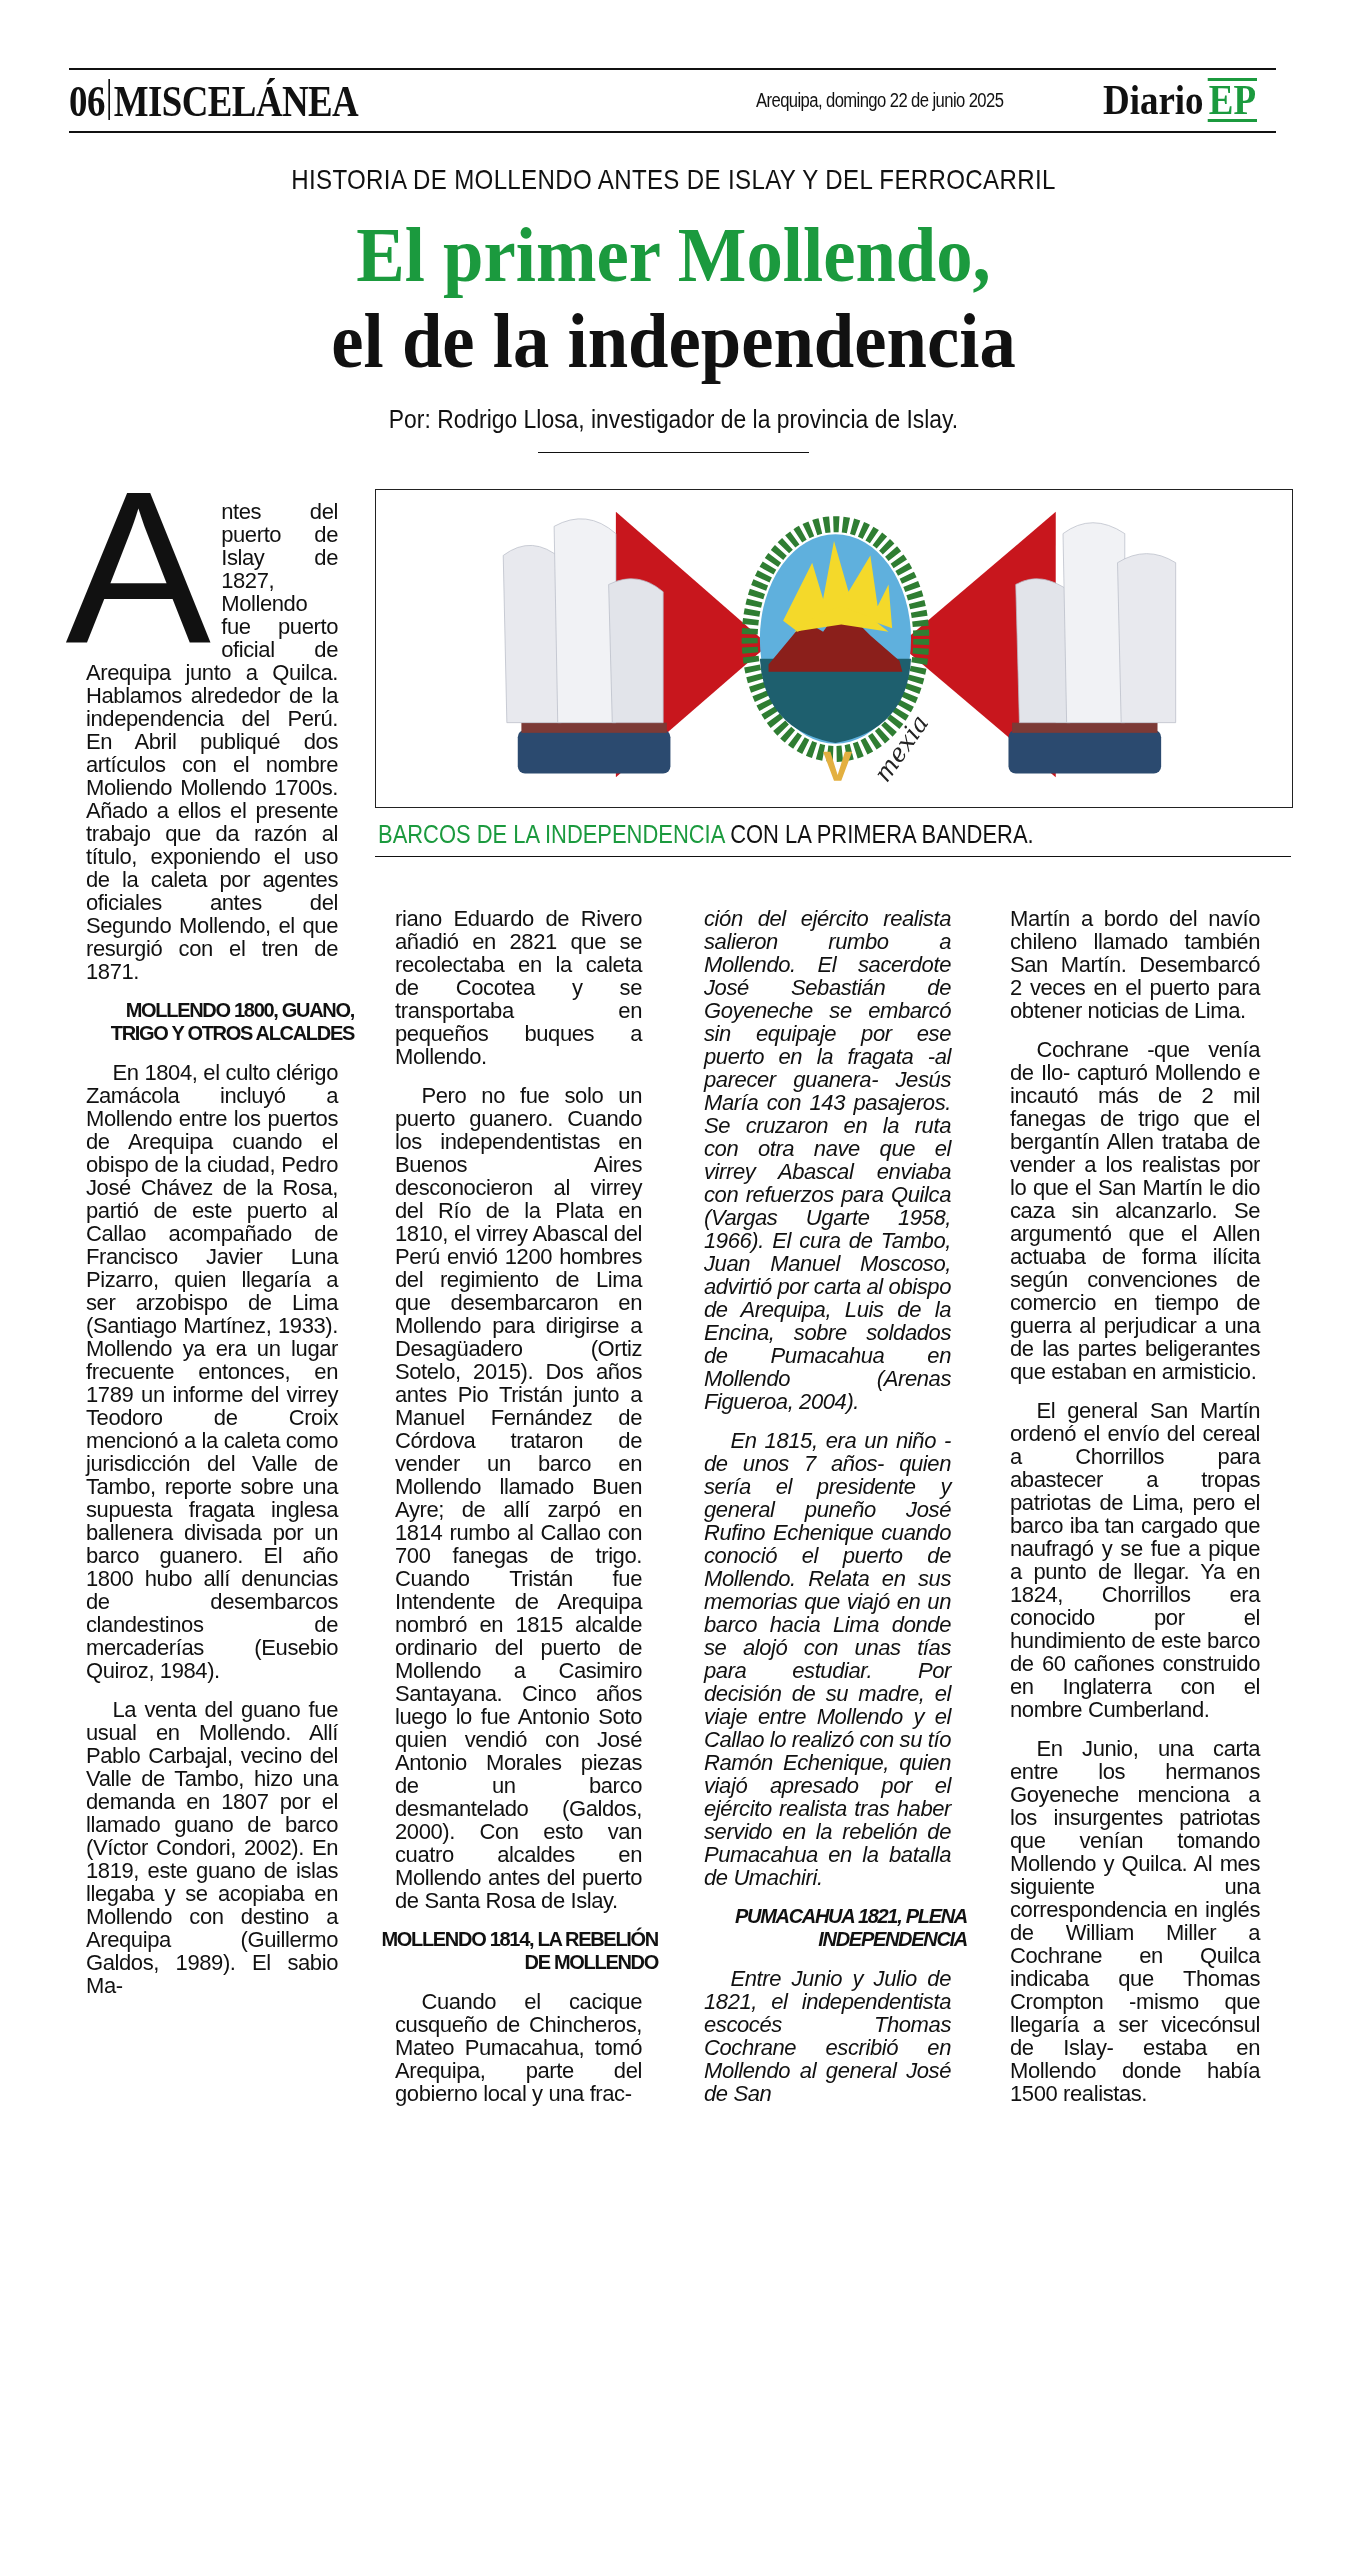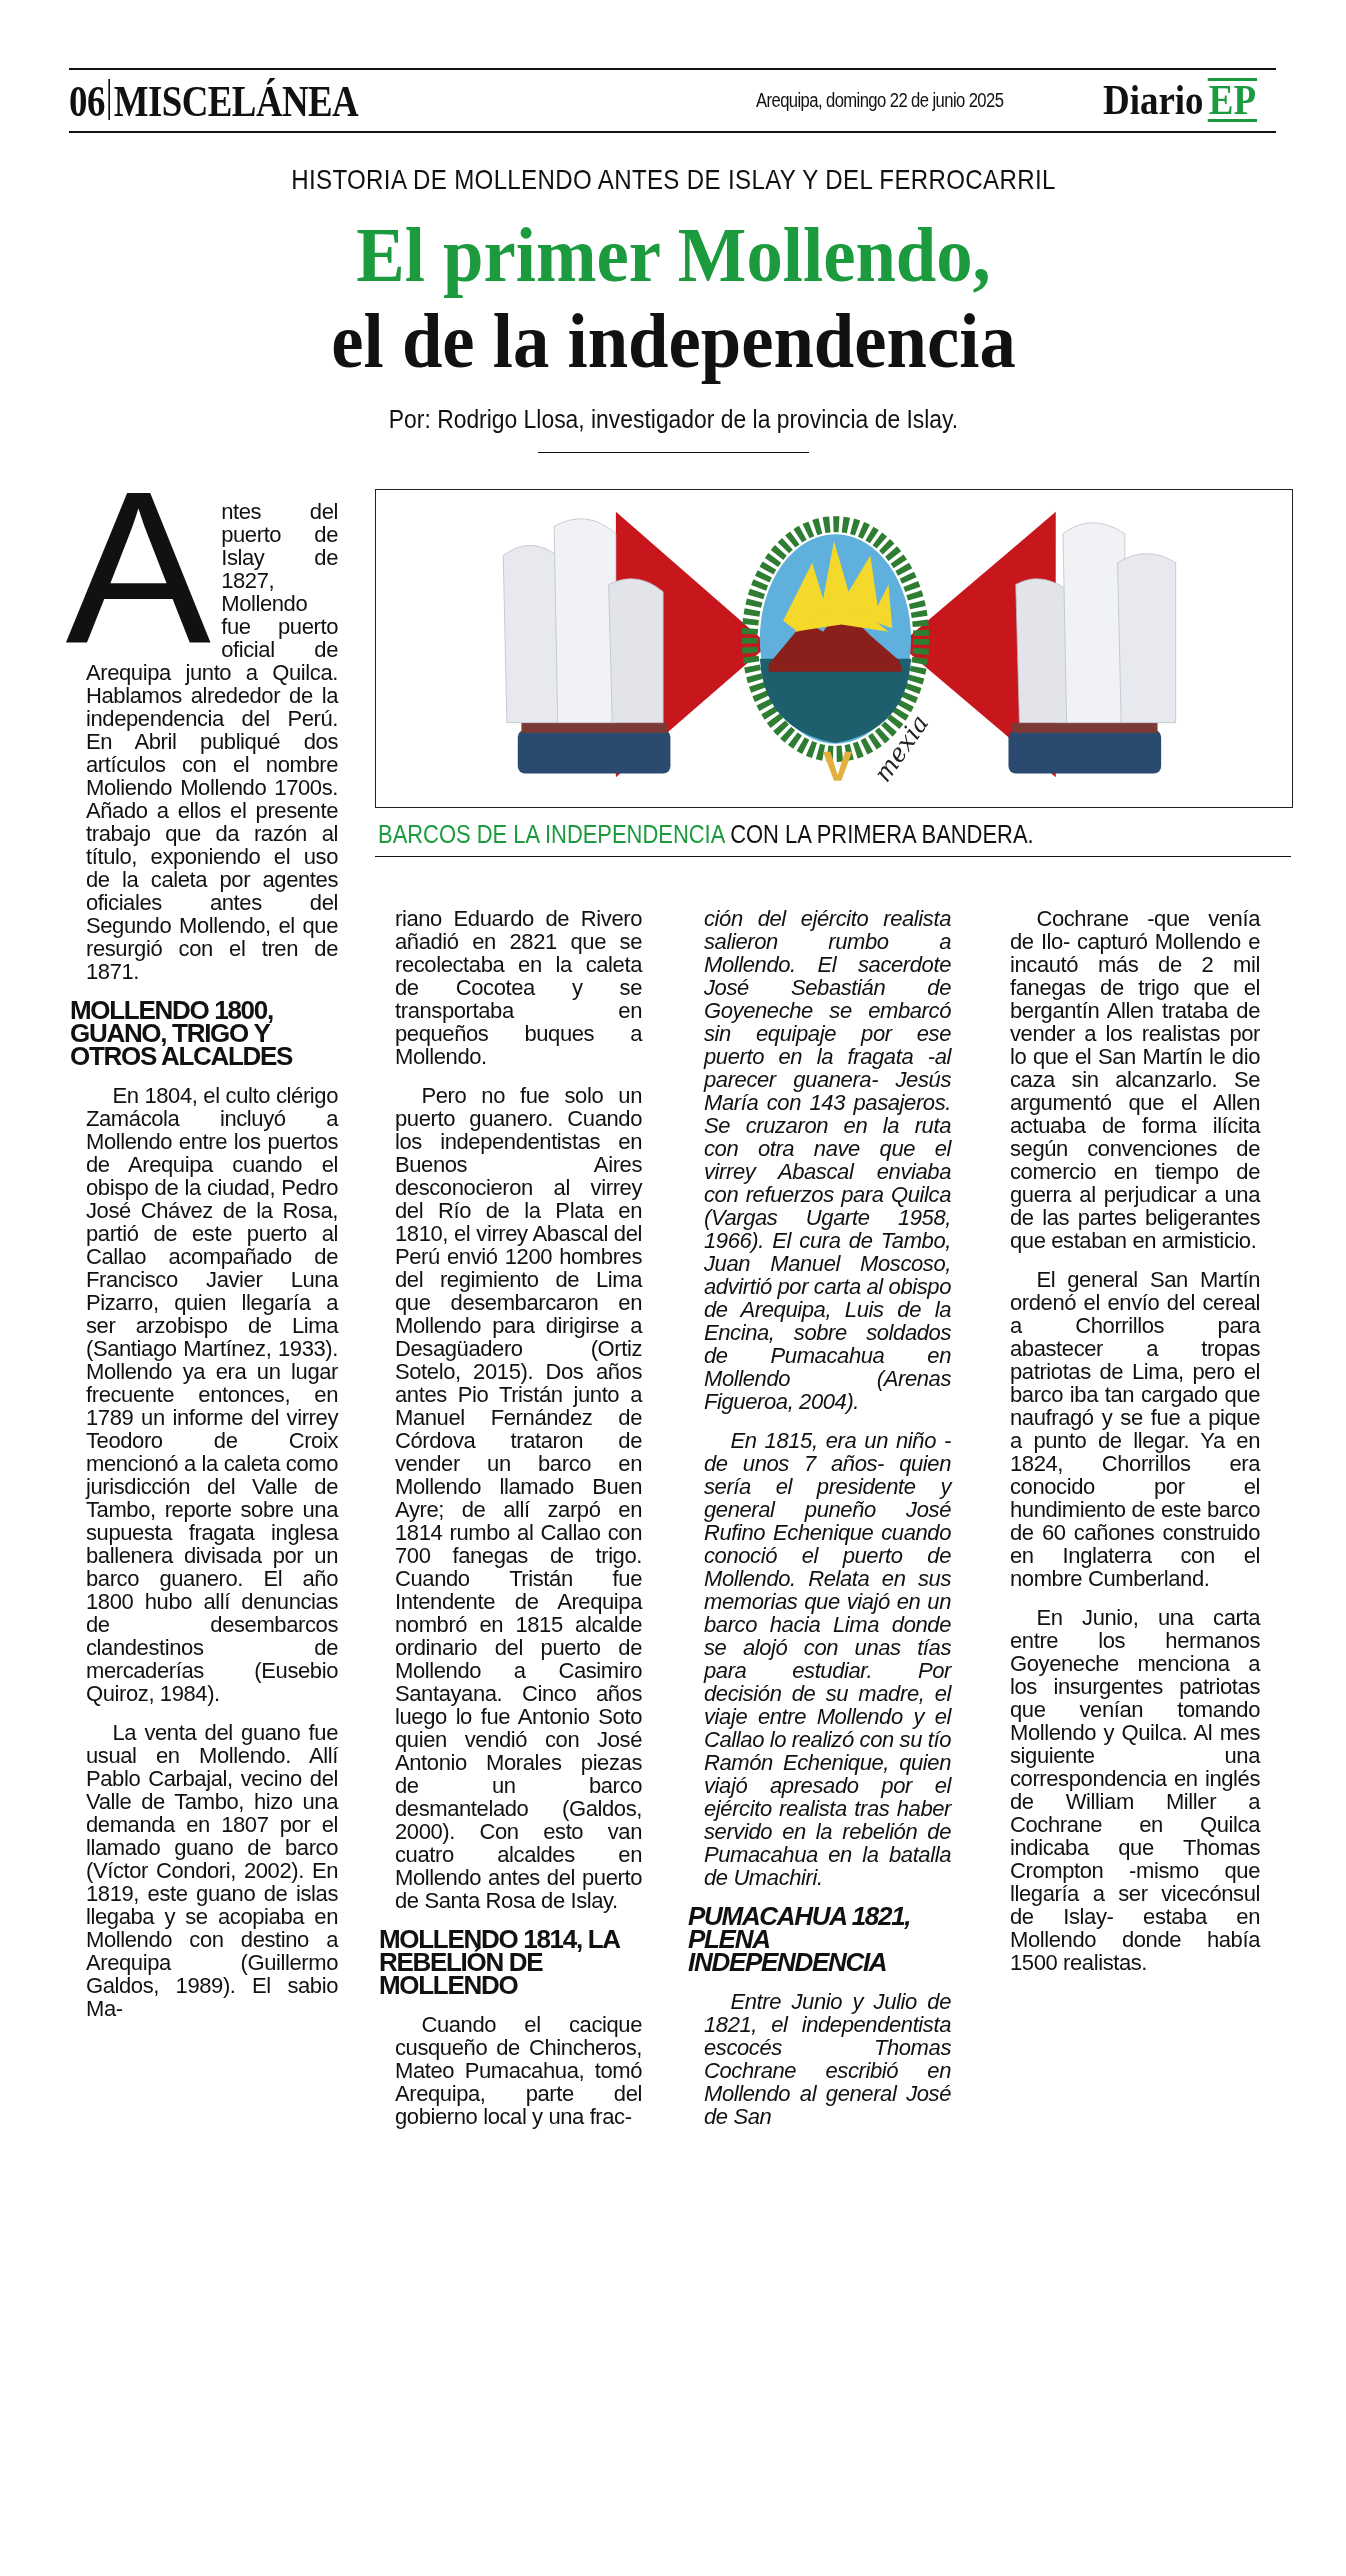--- a/index.html
+++ b/index.html
@@ -22,21 +22,21 @@
 
   
   .photo { left:375px; top:489px; width:916px; height:317px; border:1.1px solid #222; background:#fff; overflow:hidden; }
   .caption { left:378px; top:820px; font-family:"Liberation Sans", sans-serif; font-size:25.5px; white-space:nowrap; transform:scaleX(0.86); transform-origin:left top; }
   .caption .green { color:#1b9a3e; }
 
   
   .col { position:absolute; font-family:"Liberation Sans", sans-serif; font-size:22px; line-height:23px; text-align:justify; hyphens:manual; letter-spacing:-0.4px; }
   .col p { margin:16px; text-indent:0; }
   .col p.ind { text-indent:1.2em; }
-  .col h3 { margin:0; text-align:left; font-family:"Liberation Sans", sans-serif; font-weight:bold; font-size:26px; line-height:23px; letter-spacing:-1.3px; }
+  .col h3 { margin:0; text-align:right; font-family:"Liberation Sans", sans-serif; font-weight:bold; font-size:20px; line-height:23px; letter-spacing:-1.3px; }
   .dropcap { float:left; font-family:"Liberation Sans", sans-serif; font-size:218px; line-height:160px; height:160px; margin:4.4px 10.2px 0 -4.4px; letter-spacing:0; font-weight:normal; }
   .c1 { left:70px; top:484px; width:284px; }
   .c2 { left:379px; top:891px; width:279px; }
   .c3 { left:688px; top:891px; width:279px;font-style:italic; }
   .c4 { left:994px; top:891px; width:282px; }
 </style>
 </head>
 <body>
 
 <div class="rule" style="left:69px; top:68px; width:1207px;"></div>
@@ -115,17 +115,18 @@
 </div>
 
 <div class="col c3">
   <p>ción del ejército realista salieron rumbo a Mollendo. El sacerdote José Sebastián de Goyeneche se embarcó sin equipaje por ese puerto en la fragata -al parecer guanera- Jesús María con 143 pasajeros. Se cruzaron en la ruta con otra nave que el virrey Abascal enviaba con refuerzos para Quilca (Vargas Ugarte 1958, 1966). El cura de Tambo, Juan Manuel Moscoso, advirtió por carta al obispo de Arequipa, Luis de la Encina, sobre soldados de Pumacahua en Mollendo (Arenas Figueroa, 2004).</p>
   <p class="ind">En 1815, era un niño -de unos 7 años- quien sería el presidente y general puneño José Rufino Echenique cuando conoció el puerto de Mollendo. Relata en sus memorias que viajó en un barco hacia Lima donde se alojó con unas tías para estudiar. Por decisión de su madre, el viaje entre Mollendo y el Callao lo realizó con su tío Ramón Echenique, quien viajó apresado por el ejército realista tras haber servido en la rebelión de Pumacahua en la batalla de Umachiri.</p>
   <h3>PUMACAHUA 1821, PLENA INDEPENDENCIA</h3>
   <p class="ind">Entre Junio y Julio de 1821, el independentista escocés Thomas Cochrane escribió en Mollendo al general José de San</p>
 </div>
 
 <div class="col c4">
+  <p>Martín a bordo del navío chileno llamado también San Martín. Desembarcó 2 veces en el puerto para obtener noticias de Lima.</p>
   <p class="ind">Cochrane -que venía de Ilo- capturó Mollendo e incautó más de 2 mil fanegas de trigo que el bergantín Allen trataba de vender a los realistas por lo que el San Martín le dio caza sin alcanzarlo. Se argumentó que el Allen actuaba de forma ilícita según convenciones de comercio en tiempo de guerra al perjudicar a una de las partes beligerantes que estaban en armisticio.</p>
   <p class="ind">El general San Martín ordenó el envío del cereal a Chorrillos para abastecer a tropas patriotas de Lima, pero el barco iba tan cargado que naufragó y se fue a pique a punto de llegar. Ya en 1824, Chorrillos era conocido por el hundimiento de este barco de 60 cañones construido en Inglaterra con el nombre Cumberland.</p>
   <p class="ind">En Junio, una carta entre los hermanos Goyeneche menciona a los insurgentes patriotas que venían tomando Mollendo y Quilca. Al mes siguiente una correspondencia en inglés de William Miller a Cochrane en Quilca indicaba que Thomas Crompton -mismo que llegaría a ser vicecónsul de Islay- estaba en Mollendo donde había 1500 realistas.</p>
 </div>
 
 
 </body></html>

